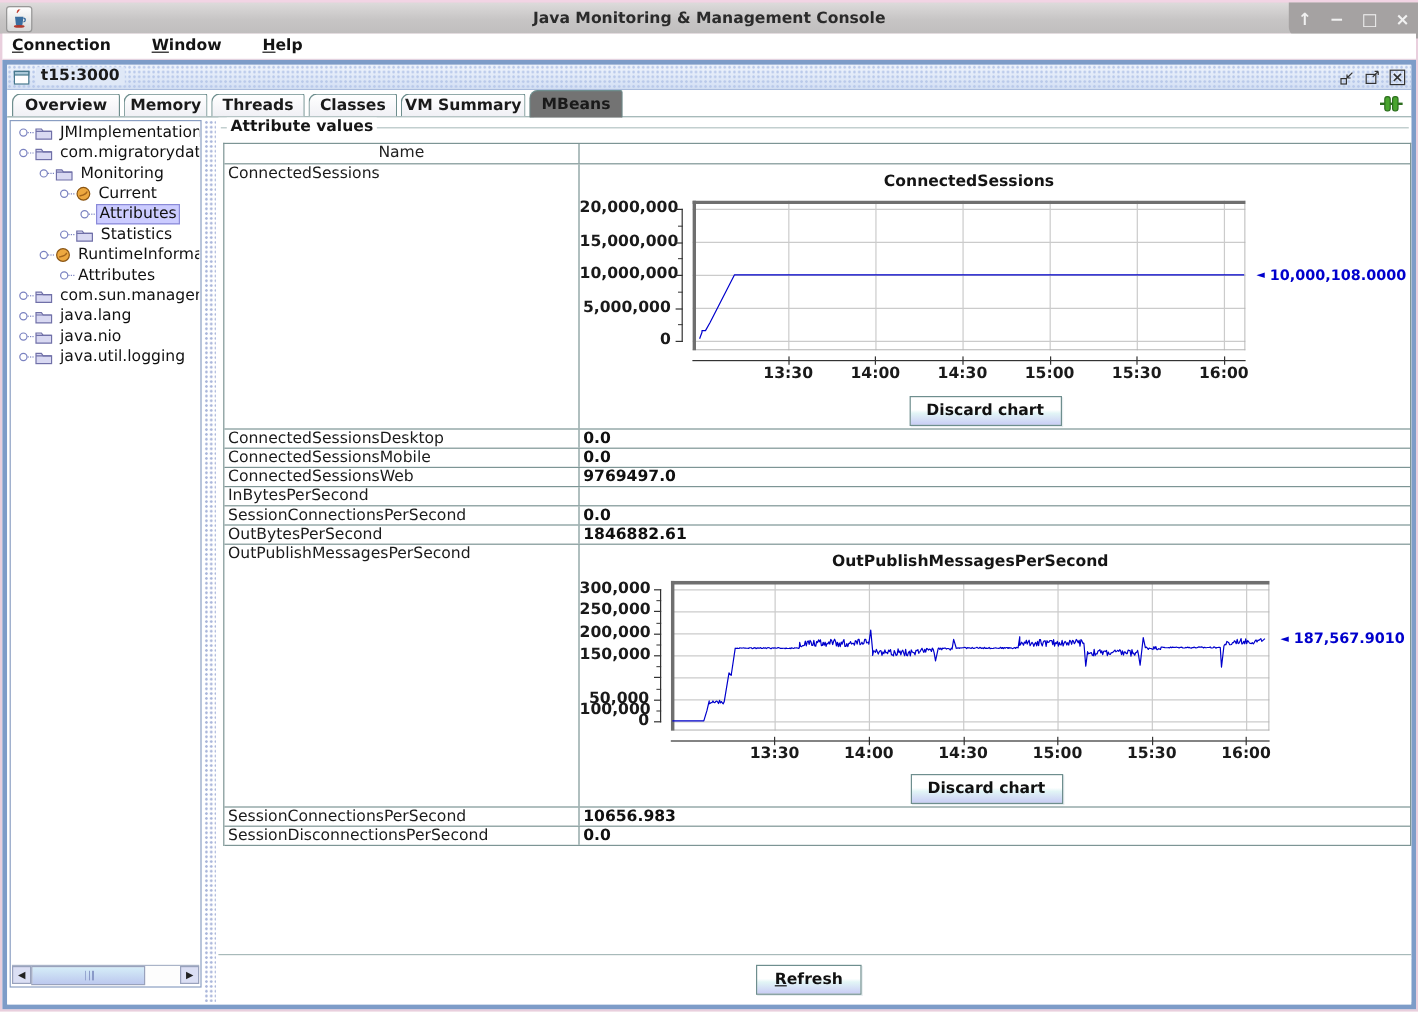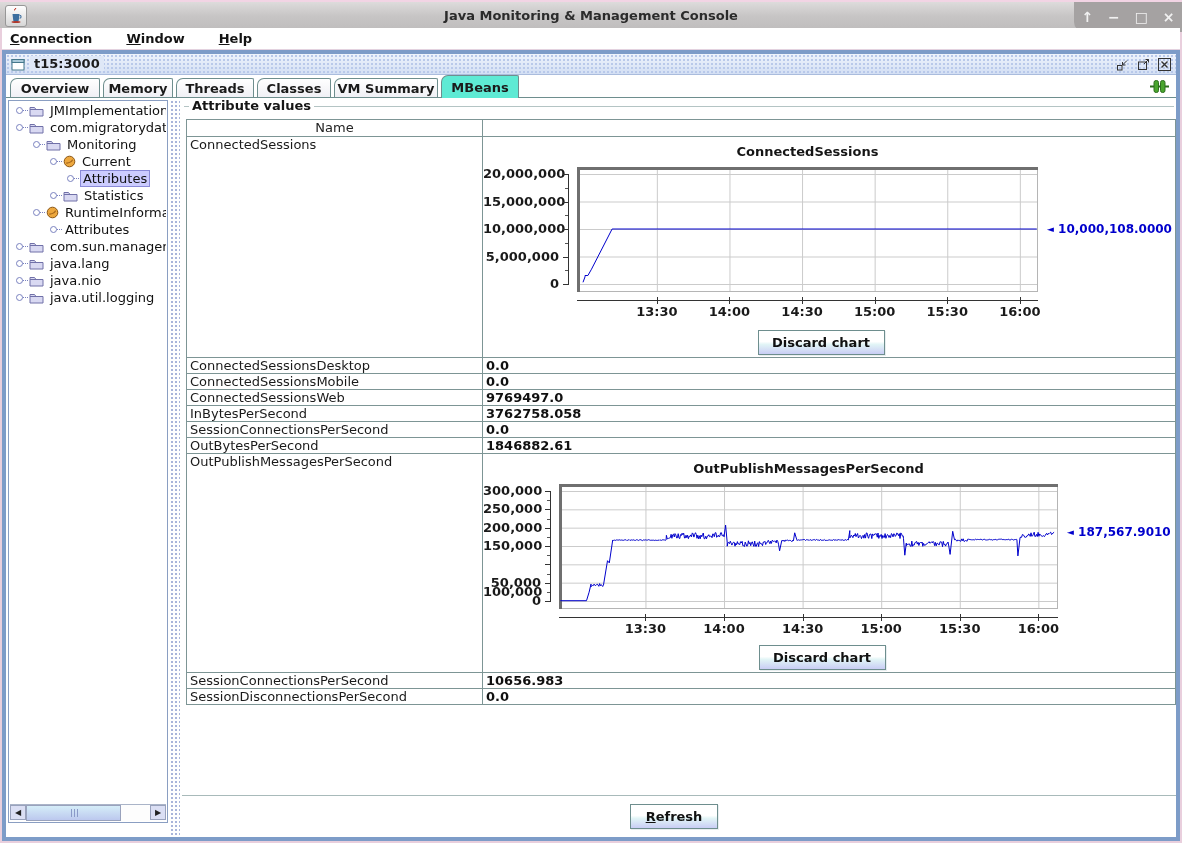--- a/index.html
+++ b/index.html
@@ -29,21 +29,21 @@
   .frame-title{position:absolute;left:24px;top:2px;font-weight:bold;font-size:13px;color:#1b1b1b;
     background:#dfe8f7;padding:0 4px;}
   .frame-controls{position:absolute;right:4px;top:2px;display:flex;gap:5px;}
   .fbtn{width:16px;height:16px;display:flex;align-items:center;justify-content:center;}
   
   .tab-row{position:absolute;left:0;right:0;top:21px;height:23px;background:#fff;
     border-bottom:1px solid #6e8e8e;box-sizing:border-box;}
   .tab{position:absolute;top:3px;height:19px;box-sizing:border-box;border:1px solid #6e8e8e;border-bottom:none;
     border-radius:7px 2px 0 0;background:linear-gradient(#ffffff,#f0f0f5);
     font-weight:bold;font-size:13px;color:#1a1a1a;display:flex;align-items:center;justify-content:center;}
-  .tab.selected{top:0;height:23px;background:#5eead4;z-index:2;}
+  .tab.selected{top:0;height:23px;background:#737373;z-index:2;}
   .status-plug{position:absolute;right:7px;top:4px;}
   
   .main{position:absolute;left:0;right:0;top:44px;bottom:0;background:#fff;}
   .tree-panel{position:absolute;left:2px;top:2px;width:160px;bottom:14px;box-sizing:border-box;
     background:#fff;border:1px solid #8a9ec2;}
   .tree-rows{position:absolute;left:1px;right:1px;top:1px;bottom:17px;overflow:hidden;}
   .trow{height:17px;display:flex;align-items:center;white-space:nowrap;font-size:13px;color:#111;}
   .handle{width:7px;height:7px;box-sizing:border-box;border:1px solid #7a82c0;border-radius:50%;
     flex:none;position:relative;margin-right:6px;background:#fff;}
   .handle::after{content:"";position:absolute;left:6px;top:2px;width:5px;border-top:1px dotted #7a82c0;}
@@ -361,21 +361,20 @@
               <div class="arow">
                 <div class="acell-name">ConnectedSessionsMobile</div>
                 <div class="acell-value">0.0</div>
               </div>
               <div class="arow">
                 <div class="acell-name">ConnectedSessionsWeb</div>
                 <div class="acell-value">9769497.0</div>
               </div>
               <div class="arow">
                 <div class="acell-name">InBytesPerSecond</div>
-                <div class="acell-value">3762758.058</div>
               </div>
               <div class="arow">
                 <div class="acell-name">SessionConnectionsPerSecond</div>
                 <div class="acell-value">0.0</div>
               </div>
               <div class="arow">
                 <div class="acell-name">OutBytesPerSecond</div>
                 <div class="acell-value">1846882.61</div>
               </div>
               <div class="arow" style="height: 219px;">

